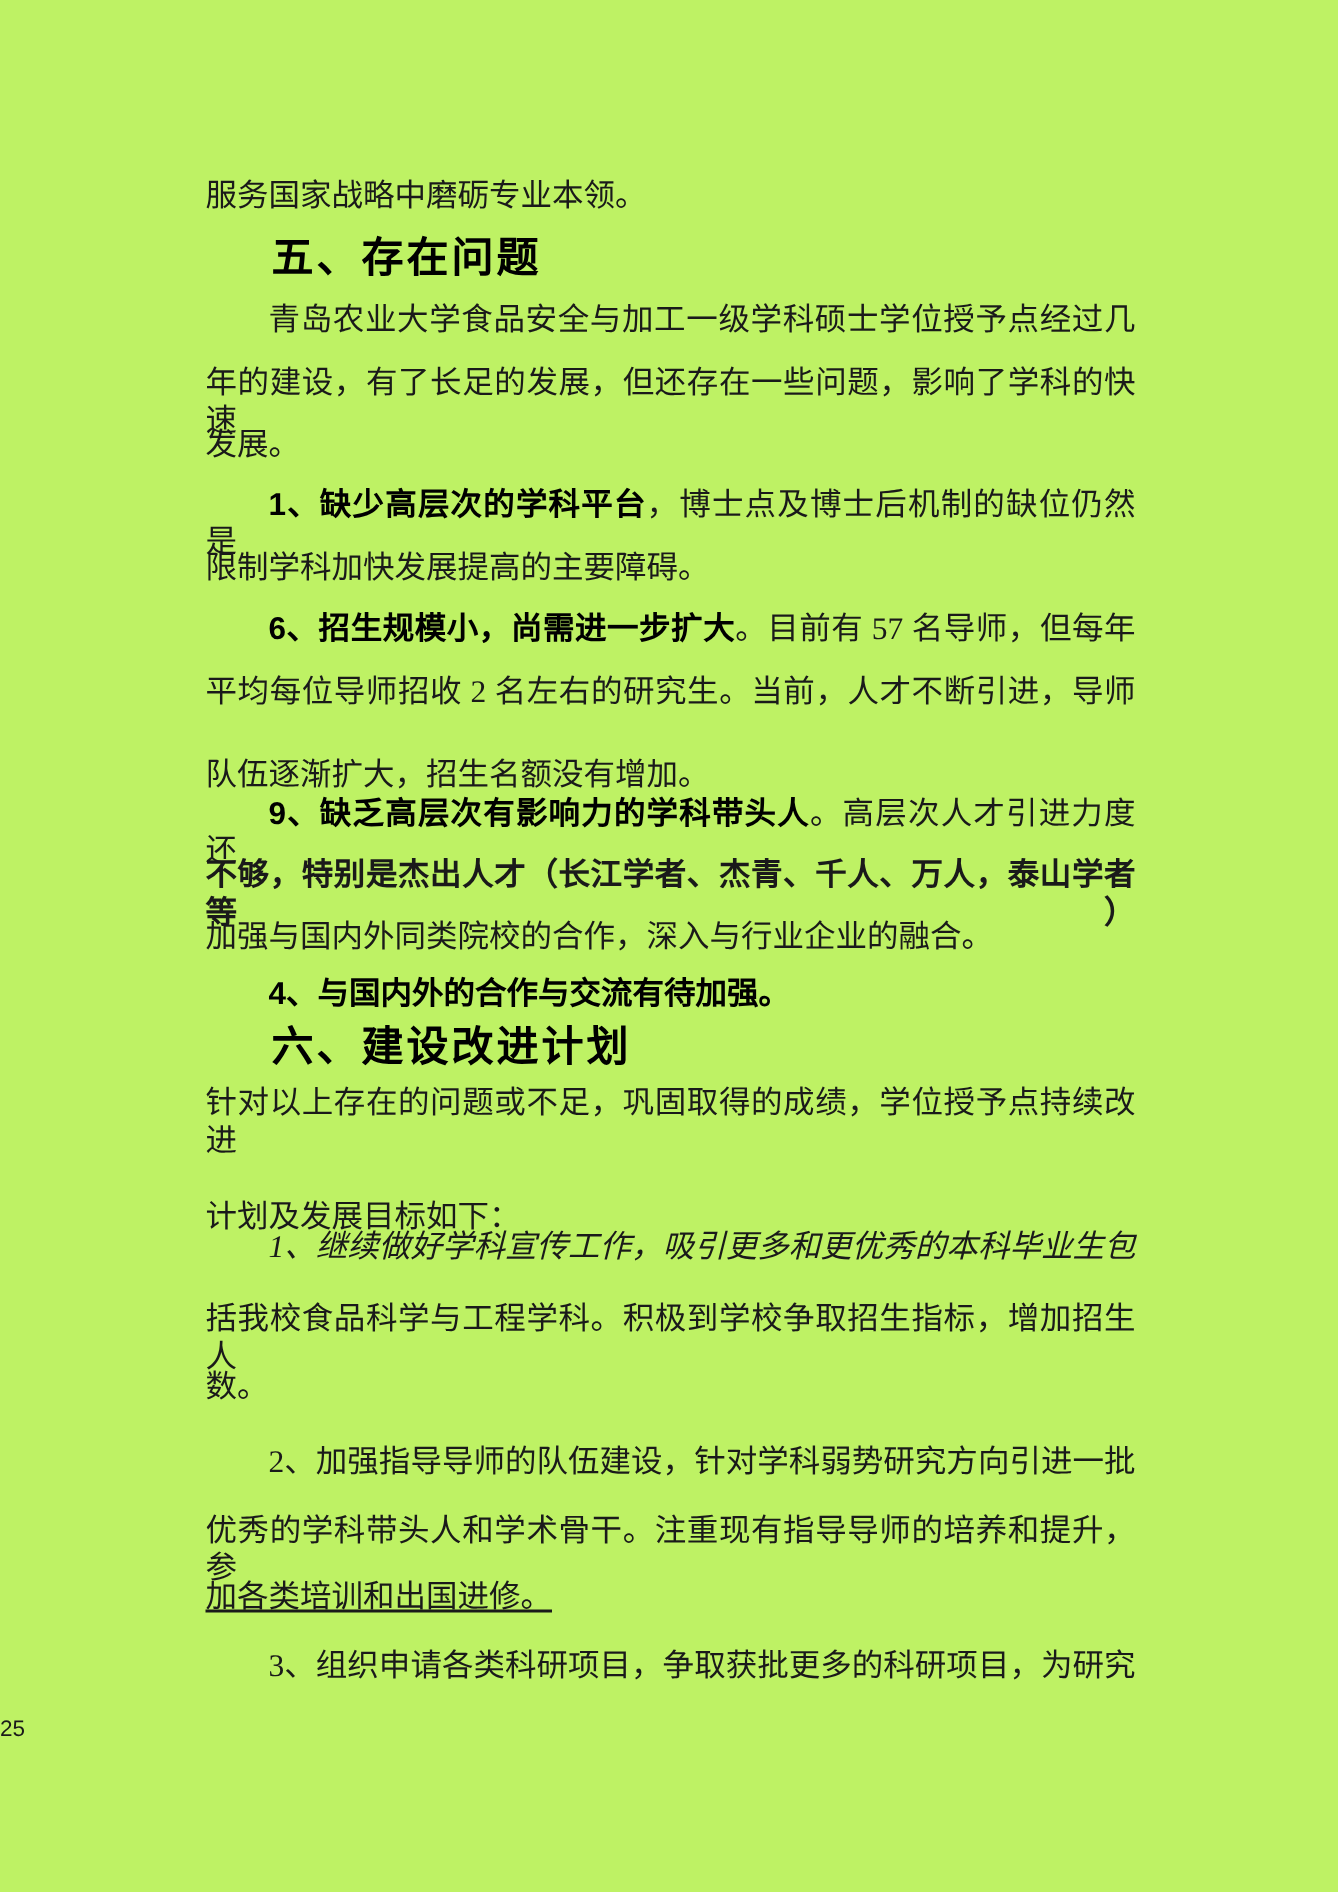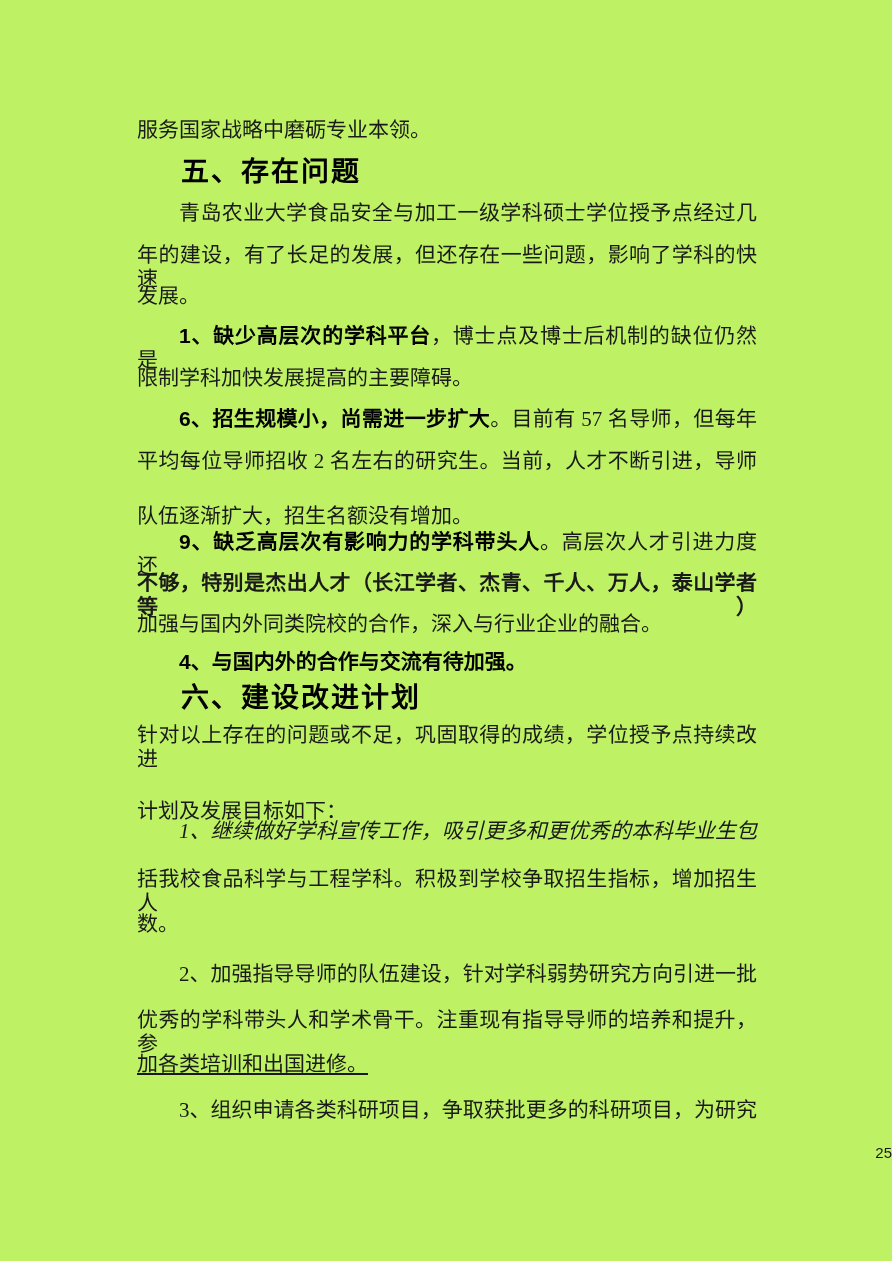--- a/index.html
+++ b/index.html
@@ -45,21 +45,21 @@
     letter-spacing: 2px;
     color: #000000;
     text-indent: 44px;
     line-height: 1.05;
   }
   .page-number {
     position: absolute;
     left: 0;
     top: 1144px;
     width: 100%;
-    text-align: right;
+    text-align: left;
     font-family: "Liberation Sans", "DejaVu Sans", sans-serif;
     font-size: 15px;
     color: #1a1a1a;
   }
 </style>
 </head>
 <body>
 
 <div class="page">
   <div id="lines">

